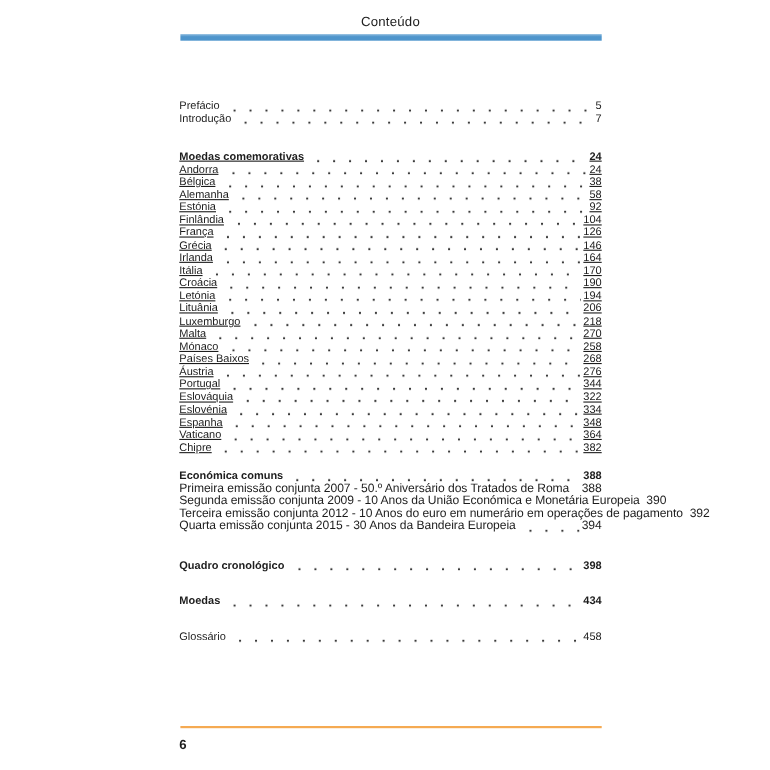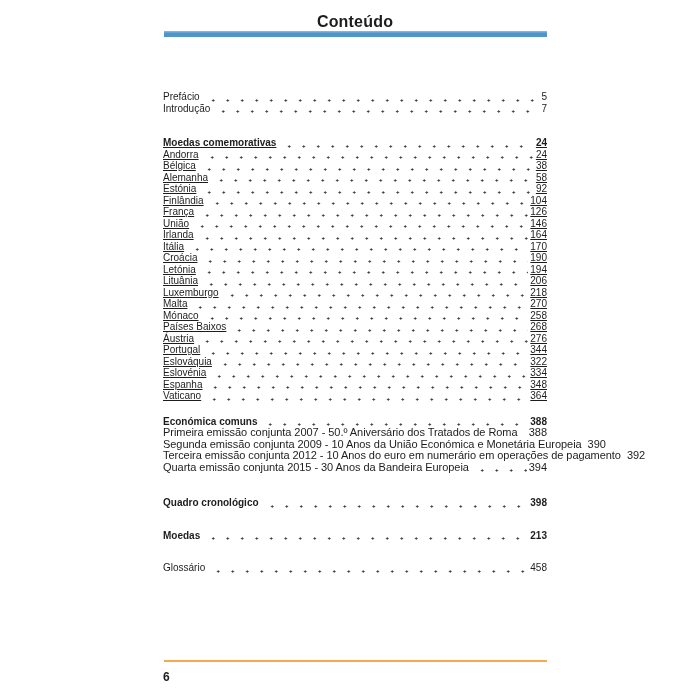--- a/index.html
+++ b/index.html
@@ -18,21 +18,21 @@
   .page {
     position: relative;
     width: 700px; height: 700px;
     background: #ffffff;
     overflow: hidden;
   }
   .title {
     position: absolute;
     top: 13px; left: 163px; width: 384px;
     text-align: center;
-    font-size: 16px; font-weight: bold;
+    font-size: 12px; font-weight: normal;
     letter-spacing: 0.2px;
   }
   .rule-blue {
     position: absolute;
     top: 31px; left: 164px; width: 383px; height: 6px;
     background: linear-gradient(to bottom, #8ebcdf 0%, var(--blue) 40%, var(--blue) 100%);
   }
   .toc {
     position: absolute;
     left: 163px; top: 91px; width: 384px;
@@ -126,21 +126,21 @@
           <span class="toc-label">Finlândia</span>
           <span class="toc-leader"></span>
           <span class="toc-page">104</span>
         </div>
         <div class="toc-row normal">
           <span class="toc-label">França</span>
           <span class="toc-leader"></span>
           <span class="toc-page">126</span>
         </div>
         <div class="toc-row normal">
-          <span class="toc-label">União</span>
+          <span class="toc-label">Grécia</span>
           <span class="toc-leader"></span>
           <span class="toc-page">146</span>
         </div>
         <div class="toc-row normal">
           <span class="toc-label">Irlanda</span>
           <span class="toc-leader"></span>
           <span class="toc-page">164</span>
         </div>
         <div class="toc-row normal">
           <span class="toc-label">Itália</span>
@@ -205,20 +205,25 @@
         <div class="toc-row normal">
           <span class="toc-label">Espanha</span>
           <span class="toc-leader"></span>
           <span class="toc-page">348</span>
         </div>
         <div class="toc-row normal">
           <span class="toc-label">Vaticano</span>
           <span class="toc-leader"></span>
           <span class="toc-page">364</span>
         </div>
+        <div class="toc-row normal">
+          <span class="toc-label">Chipre</span>
+          <span class="toc-leader"></span>
+          <span class="toc-page">382</span>
+        </div>
       </div>
       <div class="toc-group g-joint-issues">
         <div class="toc-row header">
           <span class="toc-label">Económica comuns</span>
           <span class="toc-leader"></span>
           <span class="toc-page">388</span>
         </div>
         <div class="toc-row small">
           <span class="toc-label">Primeira emissão conjunta 2007 - 50.º Aniversário dos Tratados de Roma</span>
           <span class="toc-leader"></span>
@@ -244,21 +249,21 @@
         <div class="toc-row header">
           <span class="toc-label">Quadro cronológico</span>
           <span class="toc-leader"></span>
           <span class="toc-page">398</span>
         </div>
       </div>
       <div class="toc-group g-coins">
         <div class="toc-row header">
           <span class="toc-label">Moedas</span>
           <span class="toc-leader"></span>
-          <span class="toc-page">213</span>
+          <span class="toc-page">434</span>
         </div>
       </div>
       <div class="toc-group g-glossary">
         <div class="toc-row normal">
           <span class="toc-label">Glossário</span>
           <span class="toc-leader"></span>
           <span class="toc-page">458</span>
         </div>
       </div>
     </div>

